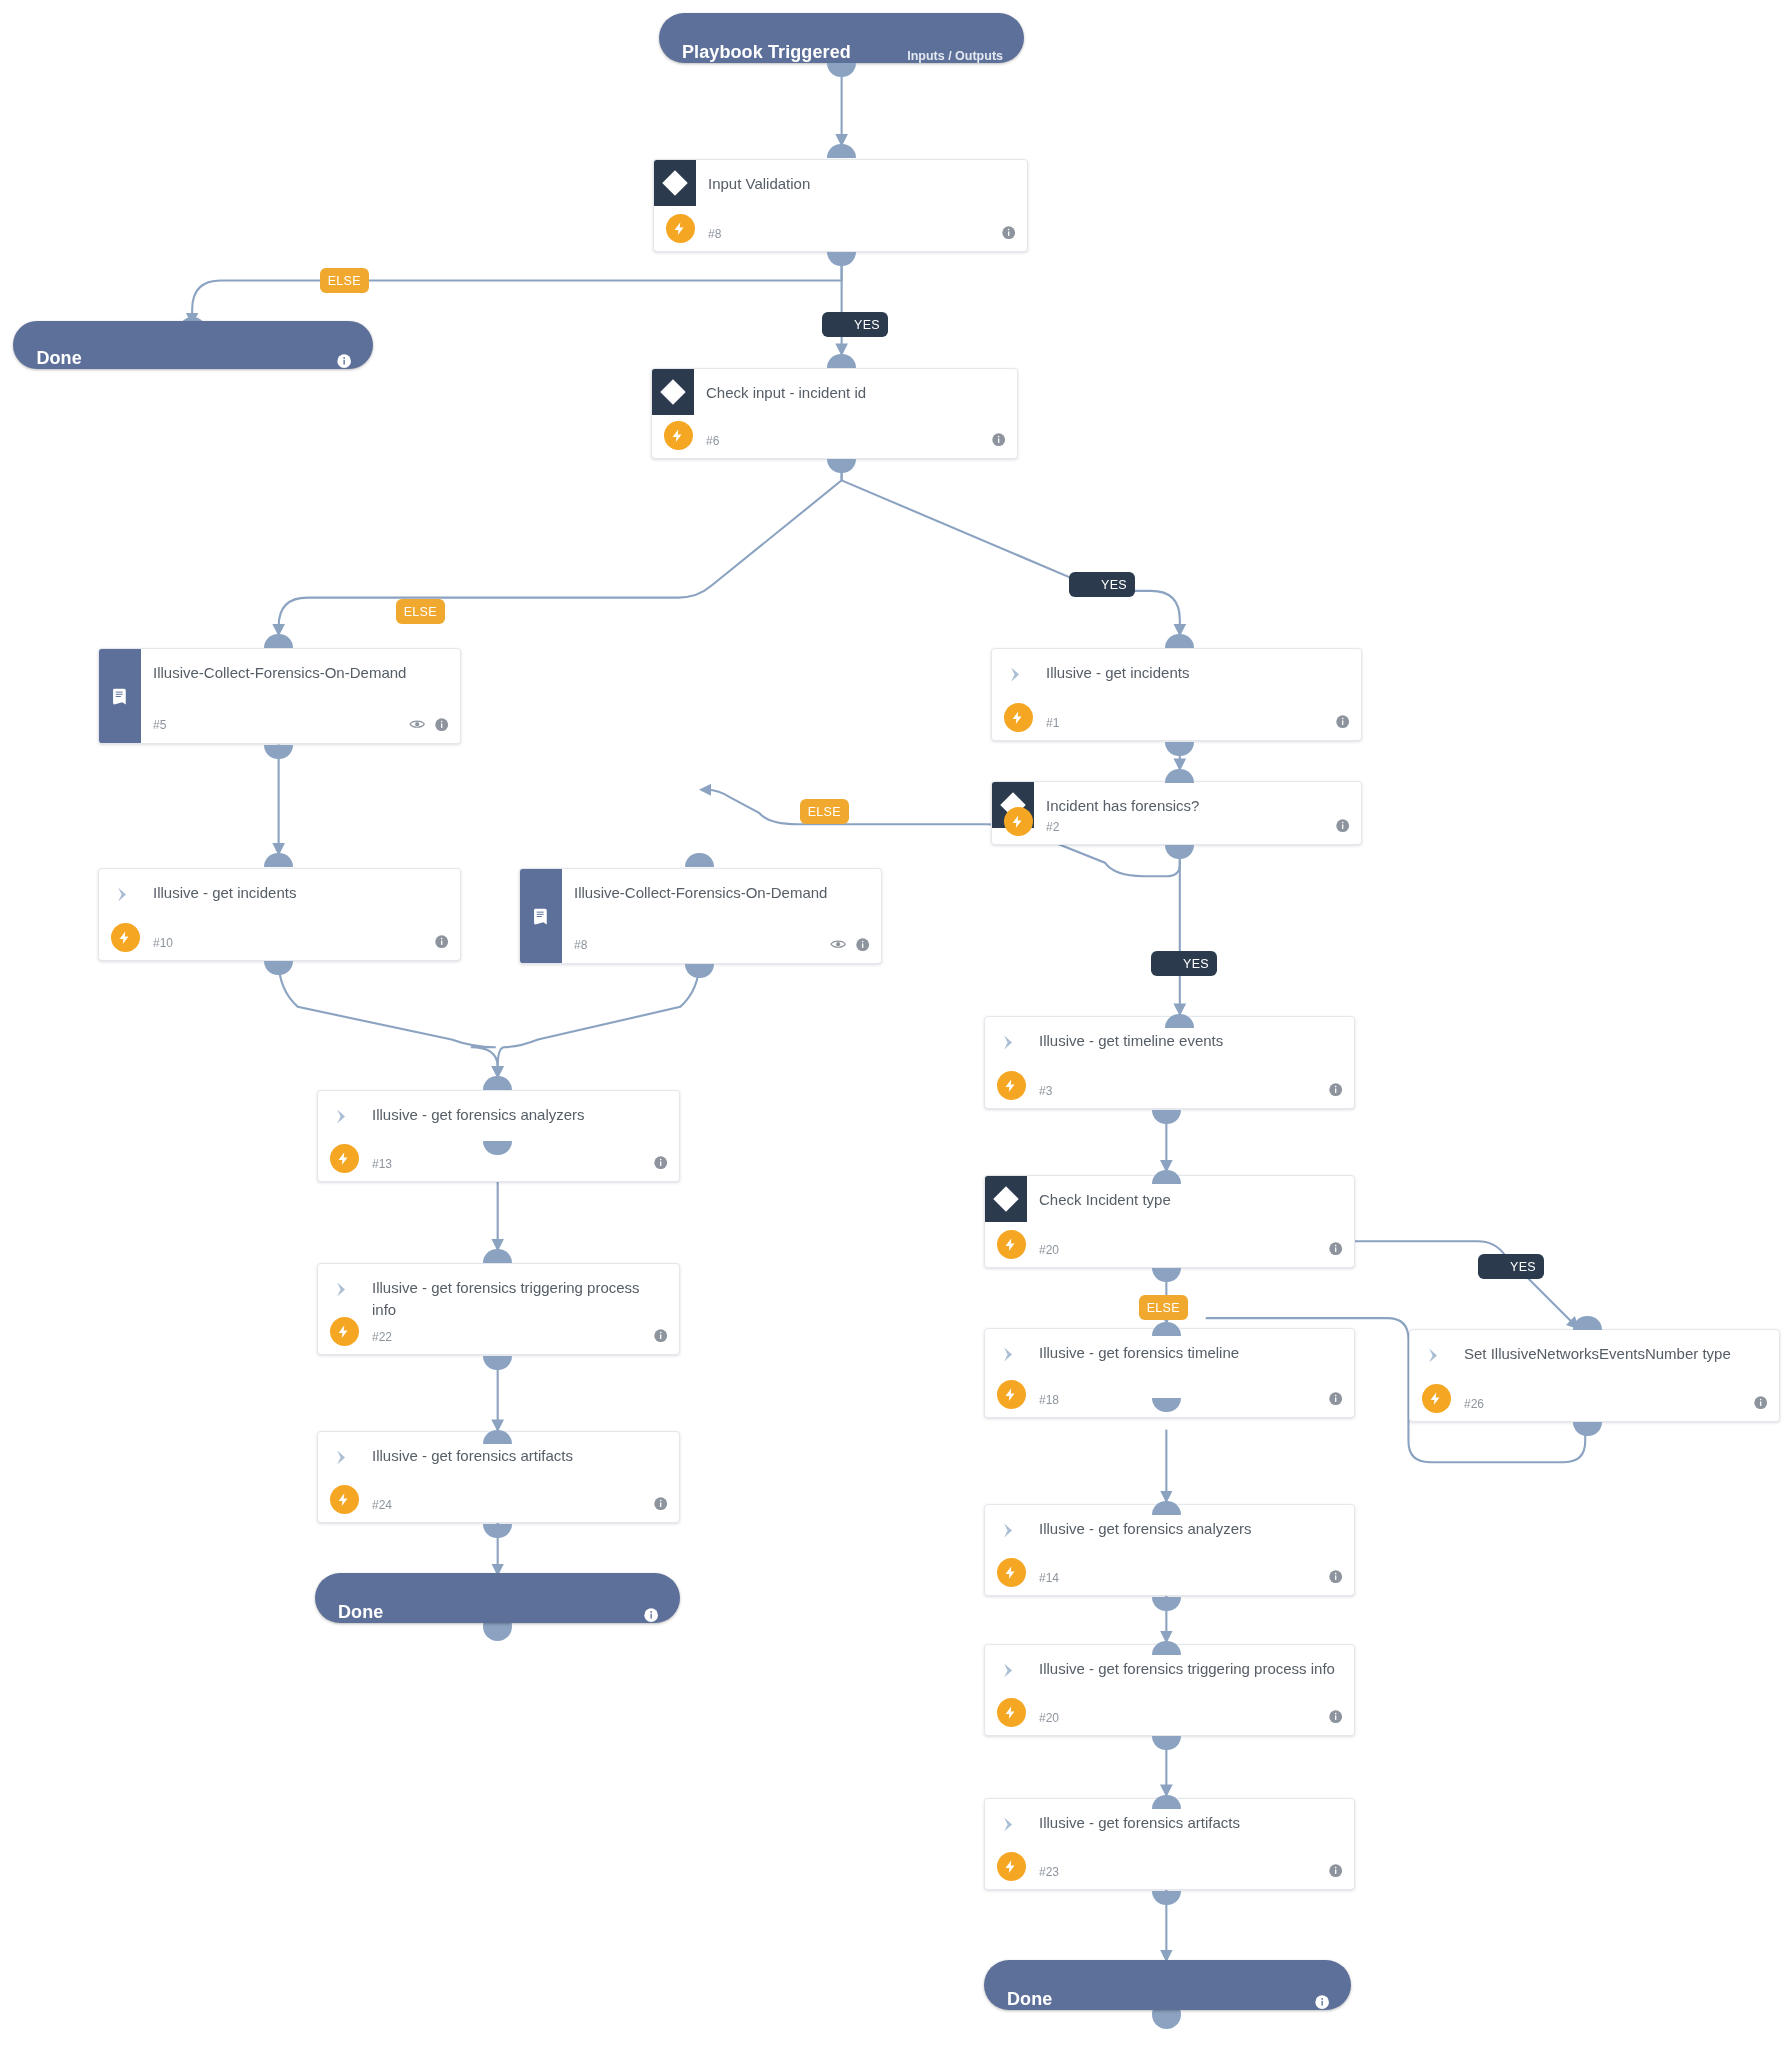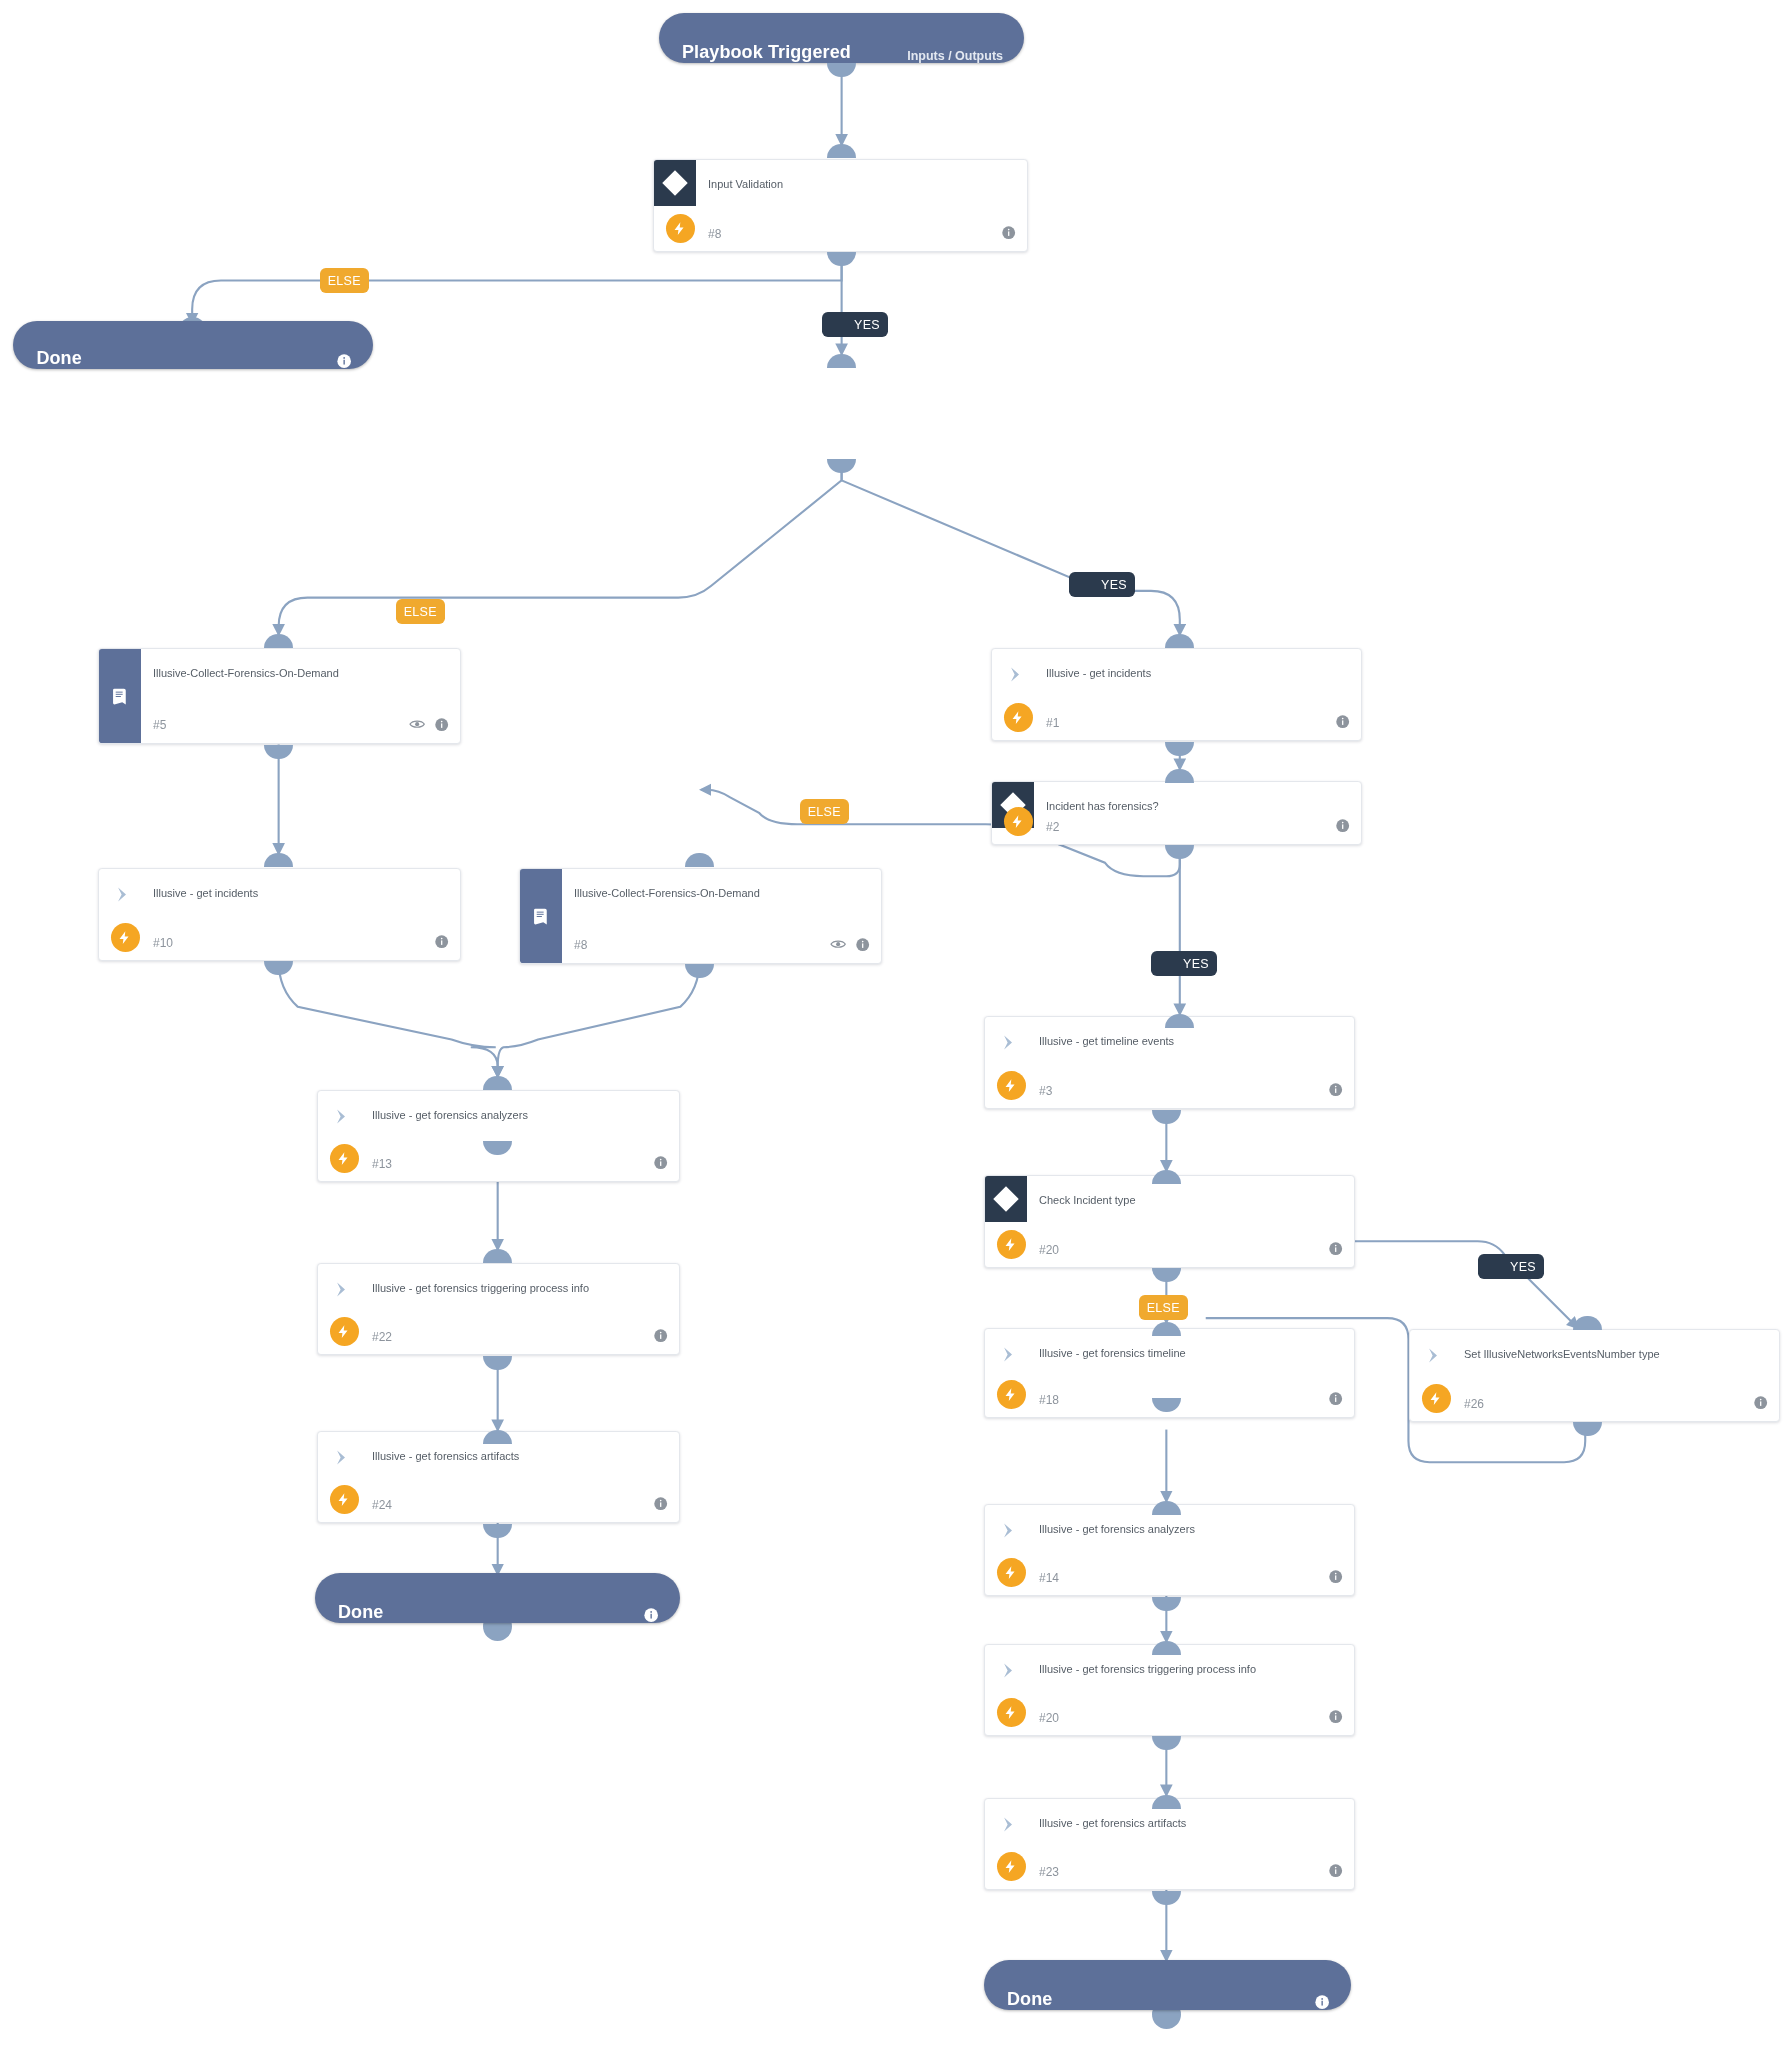--- a/index.html
+++ b/index.html
@@ -108,21 +108,21 @@
     left: 13.4px;
     top: 15.4px;
     width: 21px;
     height: 21px;
   }
   .card-title {
     position: absolute;
     left: 54px;
     top: 12.5px;
     right: 13.4px;
-    font-size: 11px;
+    font-size: 15px;
     line-height: 22px;
     color: #555d66;
     word-break: break-word;
   }
   .card-title.cond,
   .card-title.book {
     left: 54px;
   }
   .card-id {
     position: absolute;
@@ -293,20 +293,41 @@
     <span class="info-w">
       <svg width="16.3" height="16.3" viewBox="0 0 24 24">
         <circle cx="12" cy="12" r="10" fill="#ffffff"></circle>
           <rect x="11" y="10" width="2" height="7" fill="#5d7099"></rect>
           <circle cx="12" cy="7.2" r="1.3" fill="#5d7099"></circle>
       </svg>
     </span>
   </div>
 
   <div class="nub up" style="left:827px; top:354px;"></div>
+  <div class="card" style="left:651px; top:368px; width:367px; height:91px;">
+    <div class="card-inner">
+      <div class="accent cond">
+          <div class="diamond"></div>
+        </div>
+      <div class="card-title cond">Check input - incident id</div>
+      <div class="bolt">
+        <svg width="15.4" height="15.4" viewBox="0 0 24 24">
+            <path d="M13 2 L4 14 h6 l-1 8 9-12 h-6 z" fill="#fff"></path>
+          </svg>
+      </div>
+      <div class="card-id">#6</div>
+      <div class="card-icons">
+        <svg width="15.4" height="15.4" viewBox="0 0 24 24">
+          <circle cx="12" cy="12" r="10" fill="#8d949d"></circle>
+            <rect x="11" y="10" width="2" height="7" fill="#fff"></rect>
+            <circle cx="12" cy="7.2" r="1.3" fill="#fff"></circle>
+        </svg>
+      </div>
+    </div>
+  </div>
   <div class="nub down" style="left:827px; top:459px;"></div>
 
   <div class="blabel else" style="left:396px; top:599px;">ELSE</div>
 
   <div class="blabel yes" style="left:1069px; top:572px;">YES</div>
 
   <div class="nub up" style="left:264px; top:634px;"></div>
   <div class="card" style="left:98px; top:648px; width:363px; height:96px;">
     <div class="card-inner">
       <div class="accent book">

